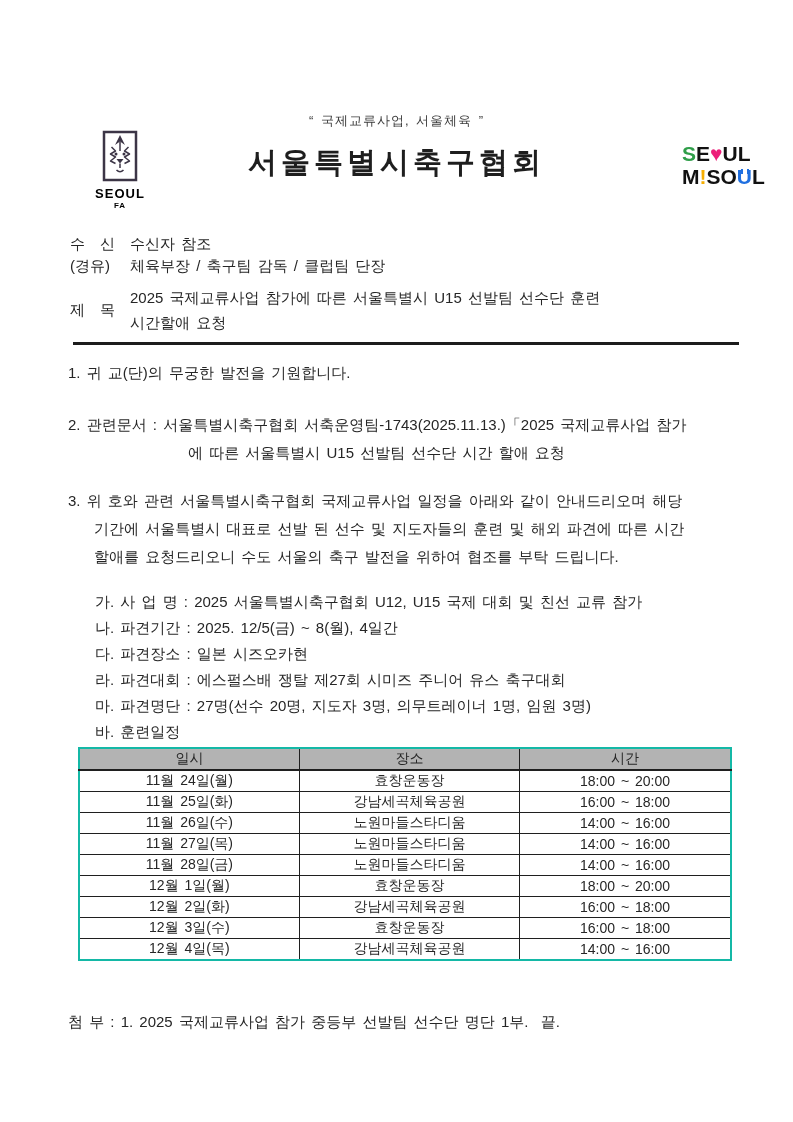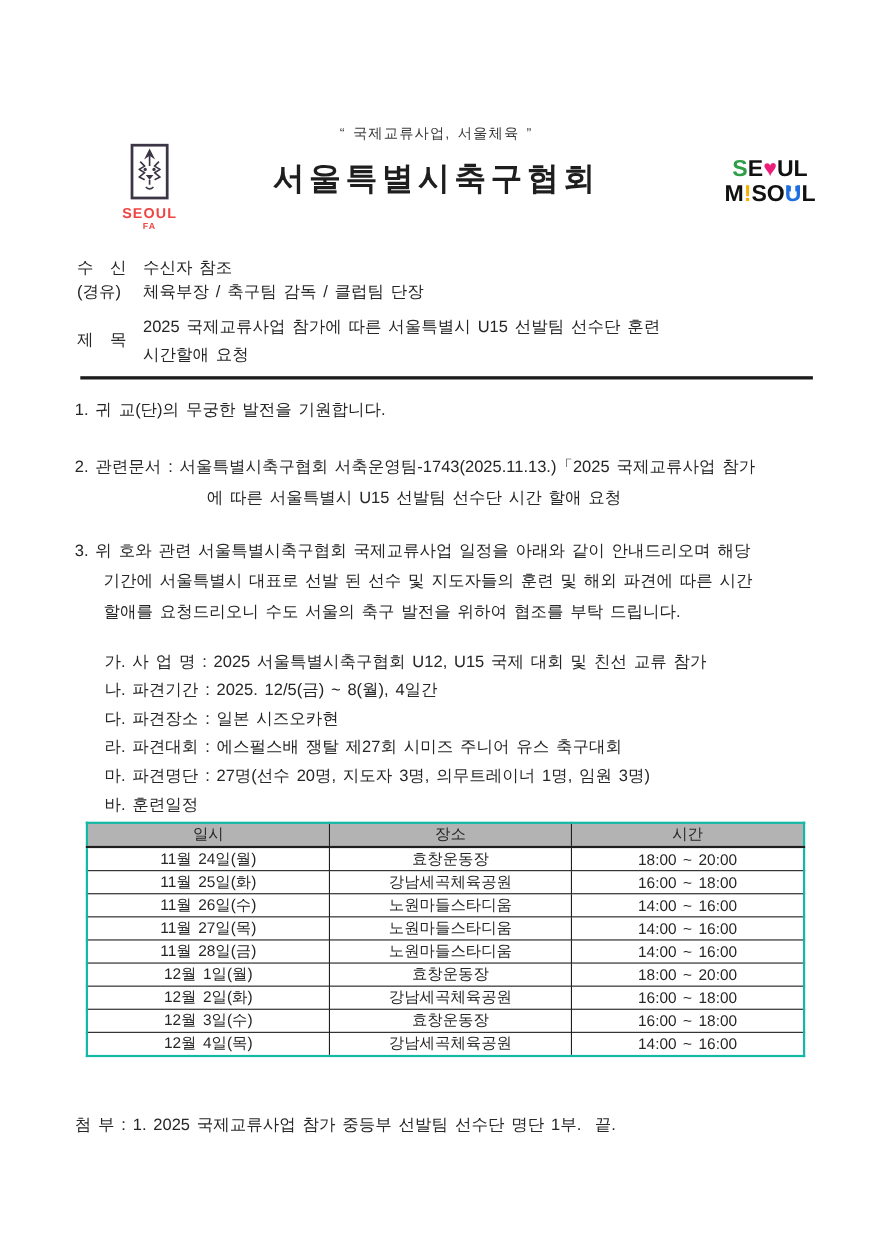--- a/index.html
+++ b/index.html
@@ -24,29 +24,29 @@
   }
   .org-title {
     margin-top:13px;
     text-align:center;
     font-size:29px;
     font-weight:bold;
     letter-spacing:4px;
     color:#1e1e1e;
   }
   .logo-left {
-    position:absolute; left:110px; top:130px; width:52px;
-    text-align:center; color:#ef4444;
+    position:absolute; left:94px; top:130px; width:52px;
+    text-align:center; color:#000000;
   }
   .logo-left svg { display:block; margin:0 auto; }
   .logo-left .logo-name { font-size:13px; font-weight:bold; letter-spacing:1px; margin-top:4px; }
   .logo-left .logo-sub  { font-size:8px;  font-weight:bold; letter-spacing:1px; }
   .logo-right {
-    position:absolute; left:648px; top:142px; width:104px;
-    text-align:center;
+    position:absolute; left:682px; top:142px; width:104px;
+    text-align:left;
     font-weight:900; font-size:21px; line-height:23px;
     letter-spacing:0px; color:#111;
   }
   .c-green  { color:#2f9e49; }
   .c-pink   { color:#ec1e79; }
   .c-yellow { color:#f6ae00; }
   .c-blue   { color:#1f6fe0; position:relative; display:inline-block; }
   .c-blue::after {
     content:""; position:absolute; top:4px; left:4px;
     width:2px; height:5px; background:#1f6fe0;

